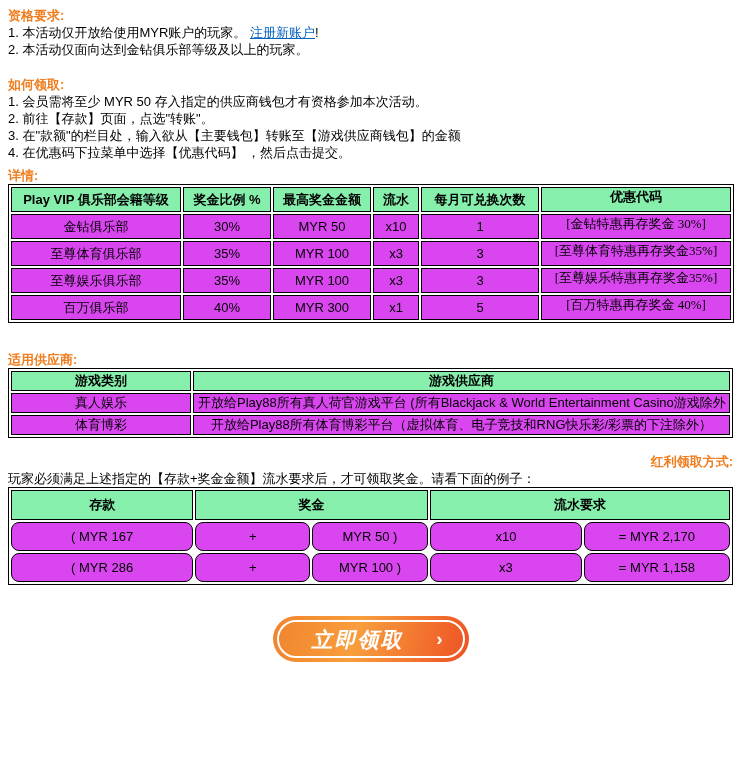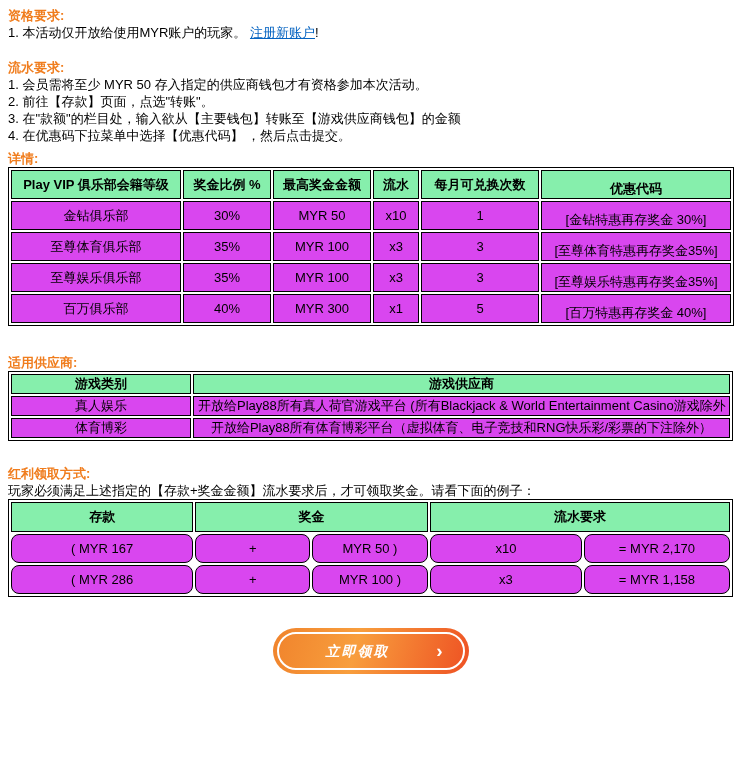--- a/index.html
+++ b/index.html
@@ -9,69 +9,70 @@
     background:#ffffff; color:#000;
     font-family:"Liberation Sans", sans-serif;
     font-size:13px;
   }
   .content { padding:7px 8px 0 8px; }
   p { margin:0; line-height:17px; }
   .section-title { color:#F07D1E; font-weight:bold; line-height:17px; }
   .gap18 { margin-top:18px; }
   .gap6  { margin-top:6px; }
   .gap28 { margin-top:28px; }
-  .gap14 { margin-top:24px; }
+  .gap14 { margin-top:15px;text-align:right; }
   a.inline-link { color:#0563C1; text-decoration:underline; cursor:pointer; }
 
   table.tbl {
     border-collapse:separate; border-spacing:2px;
     border:1px solid #000; width:725px;
     table-layout:fixed; margin-top:0;
   }
   table.tbl th, table.tbl td {
     border:1px solid #000; text-align:center; vertical-align:middle;
     padding:0 4px; overflow:hidden; white-space:nowrap;
   }
   table.tbl th { background:#86efac; font-weight:bold; }
   table.tbl td { background:#d946ef; font-weight:normal; }
   table.details th, table.details td { height:25px; }
-  table.details .va-top { vertical-align:top; padding-top:9px; }
+  table.details .va-top { vertical-align:top; padding-top:0;font-family:Liberation Serif, serif; }
   table.providers th, table.providers td { height:18px; }
   table.example th { height:30px; }
   table.example td { height:29px;border-radius:8px; }
 
   .cta-wrap { margin-top:31px; text-align:center; }
   .cta {
     position:relative; display:inline-flex; align-items:center; justify-content:center;
     width:196px; height:46px; border:none; border-radius:25px; cursor:pointer;
     background:linear-gradient(105deg, #F0832C 0%, #F89E3D 42%, #EE5123 100%);
     font-family:"Liberation Sans", sans-serif;
   }
   .cta-ring {
     position:absolute; left:4px; right:4px; top:4px; bottom:4px;
     border:2px solid #ffffff; border-radius:21px; pointer-events:none;
   }
   .cta-label {
-    color:#fff; font-weight:bold; font-style:italic; font-size:14px;
+    color:#fff; font-weight:bold; font-style:italic; font-size:21px;
     letter-spacing:2px; margin-left:-26px; line-height:1;
   }
   .cta-arrow {
     position:absolute; right:26px; top:50%; transform:translateY(-52%);
     color:#fff; font-weight:bold; font-size:19px; line-height:1;
   }
 </style>
 </head>
 <body>
 
 <div class="content">
 
   <p class="section-title">资格要求:</p>
   <p><span>1. 本活动仅开放给使用MYR账户的玩家。 </span><a class="inline-link">注册新账户</a><span>!</span></p>
+  <p>2. 本活动仅面向达到金钻俱乐部等级及以上的玩家。</p>
 
-  <p class="section-title gap18">流水要求:</p>
+  <p class="section-title gap18">如何领取:</p>
   <p>1. 会员需将至少 MYR 50 存入指定的供应商钱包才有资格参加本次活动。</p>
   <p>2. 前往【存款】页面，点选"转账"。</p>
   <p>3. 在"款额"的栏目处，输入欲从【主要钱包】转账至【游戏供应商钱包】的金额</p>
   <p>4. 在优惠码下拉菜单中选择【优惠代码】 ，然后点击提交。</p>
 
   <p class="section-title gap6">详情:</p>
   <table class="tbl details">
     <colgroup>
       <col style="width:170px">
         <col style="width:88px">

